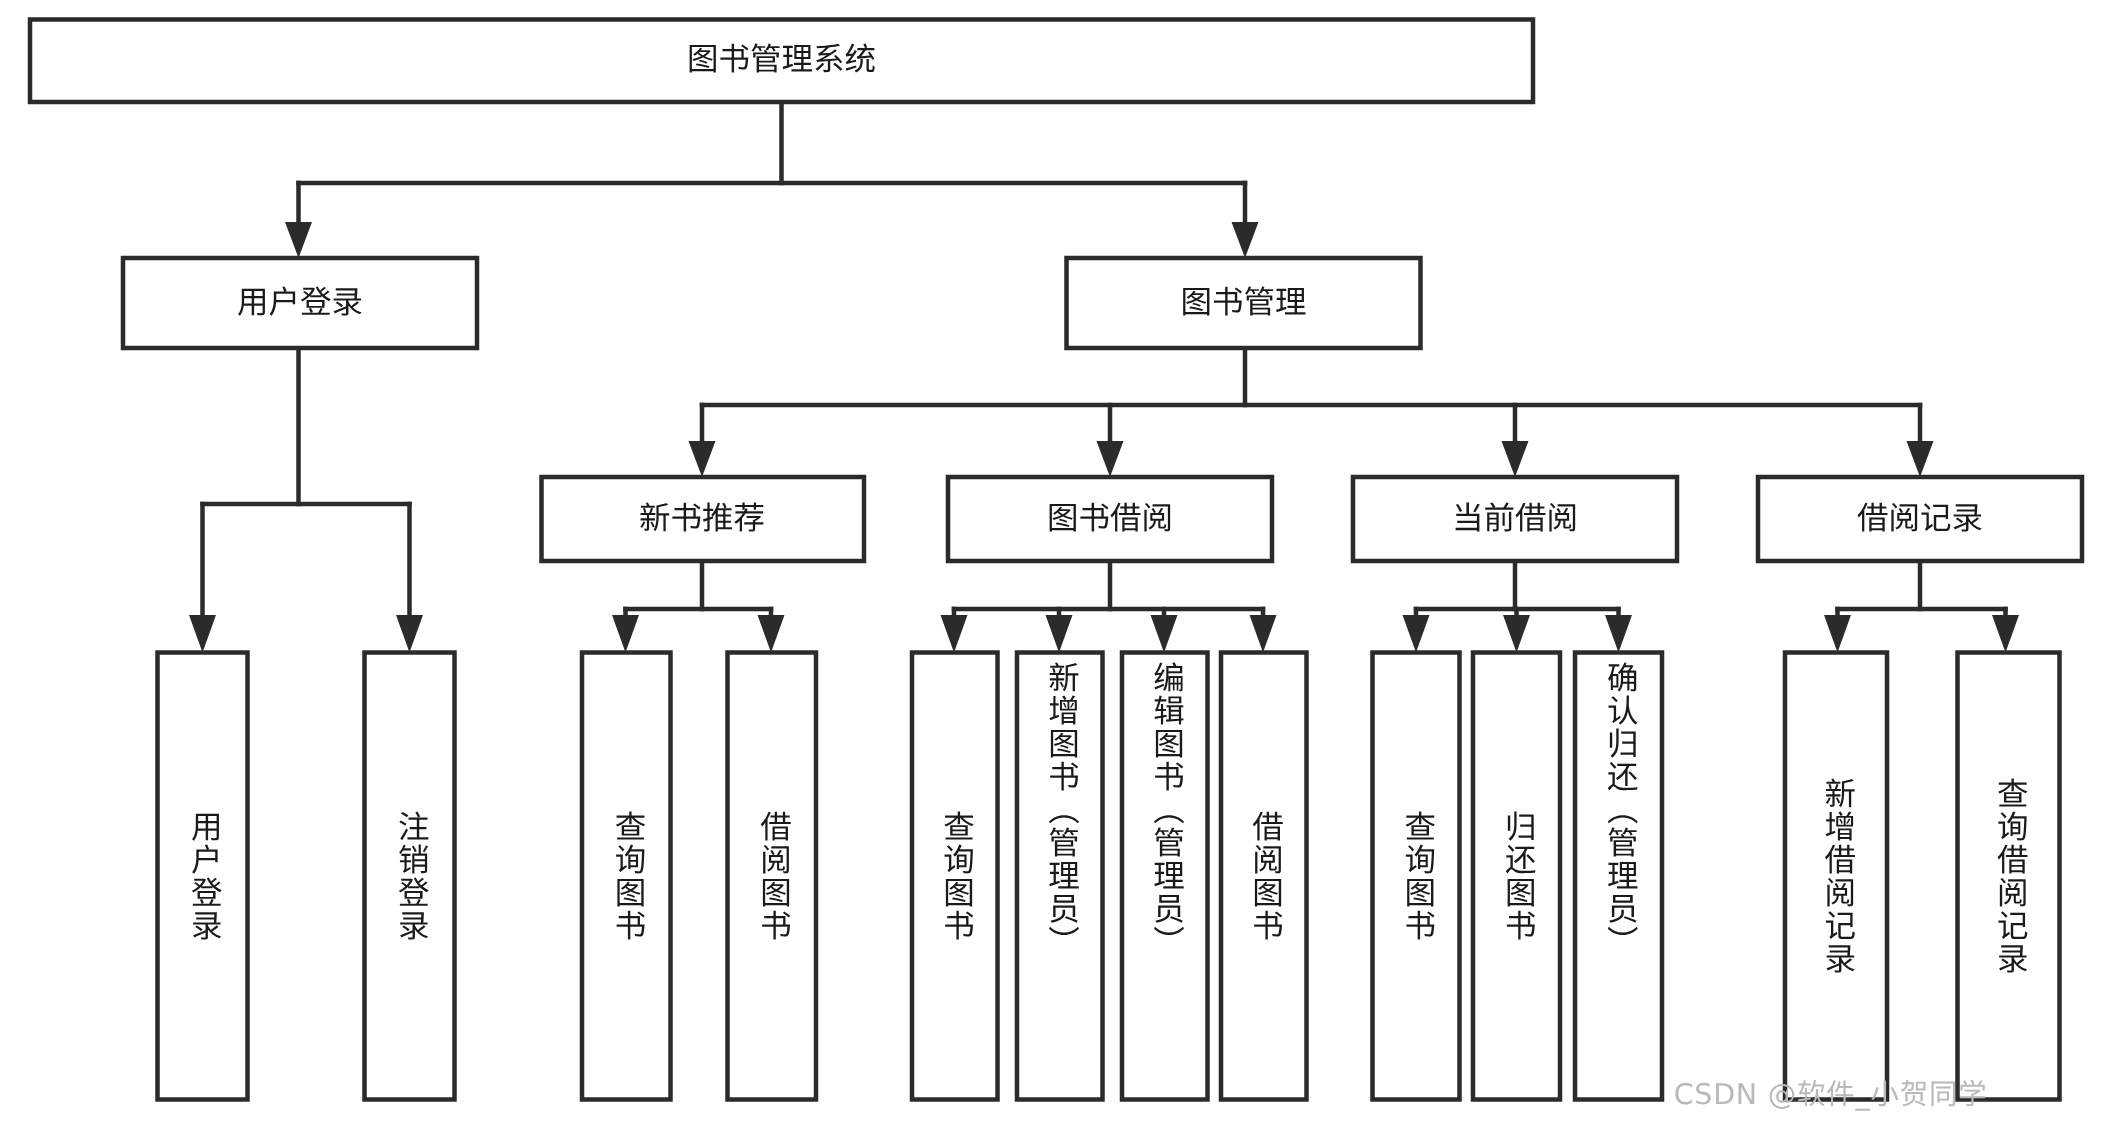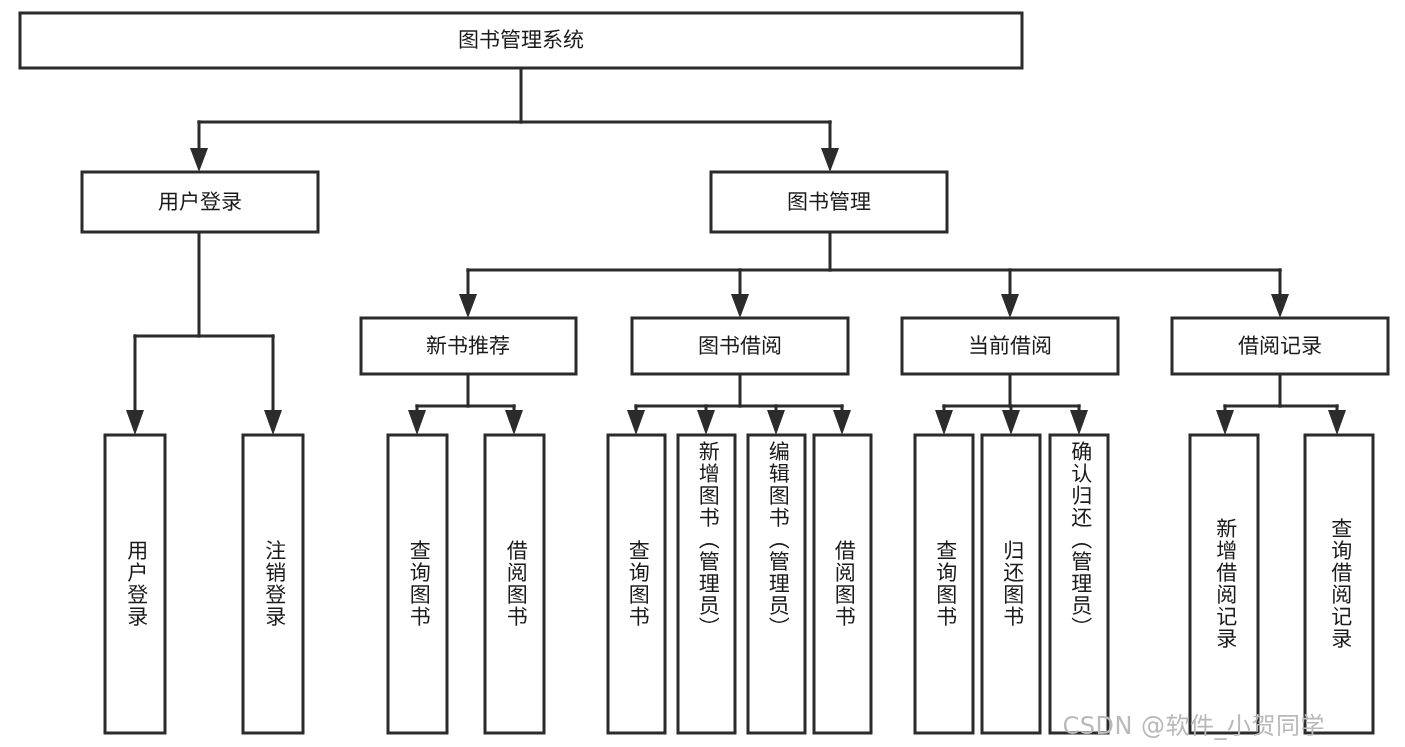--- a/index.html
+++ b/index.html
@@ -64,21 +64,21 @@
     justify-content: center;
     text-align: center;
     white-space: pre;
     pointer-events: none;
   }
   .watermark {
     position: absolute;
     right: 14px;
     bottom: 6px;
     font-family: "DejaVu Sans", "Liberation Sans", sans-serif;
-    font-size: 24px;
+    font-size: 19px;
     color: #b9b9b9;
     letter-spacing: 0.5px;
     white-space: nowrap;
   }
 </style>
 </head>
 <body>
 
 <div id="diagram-root">
 

